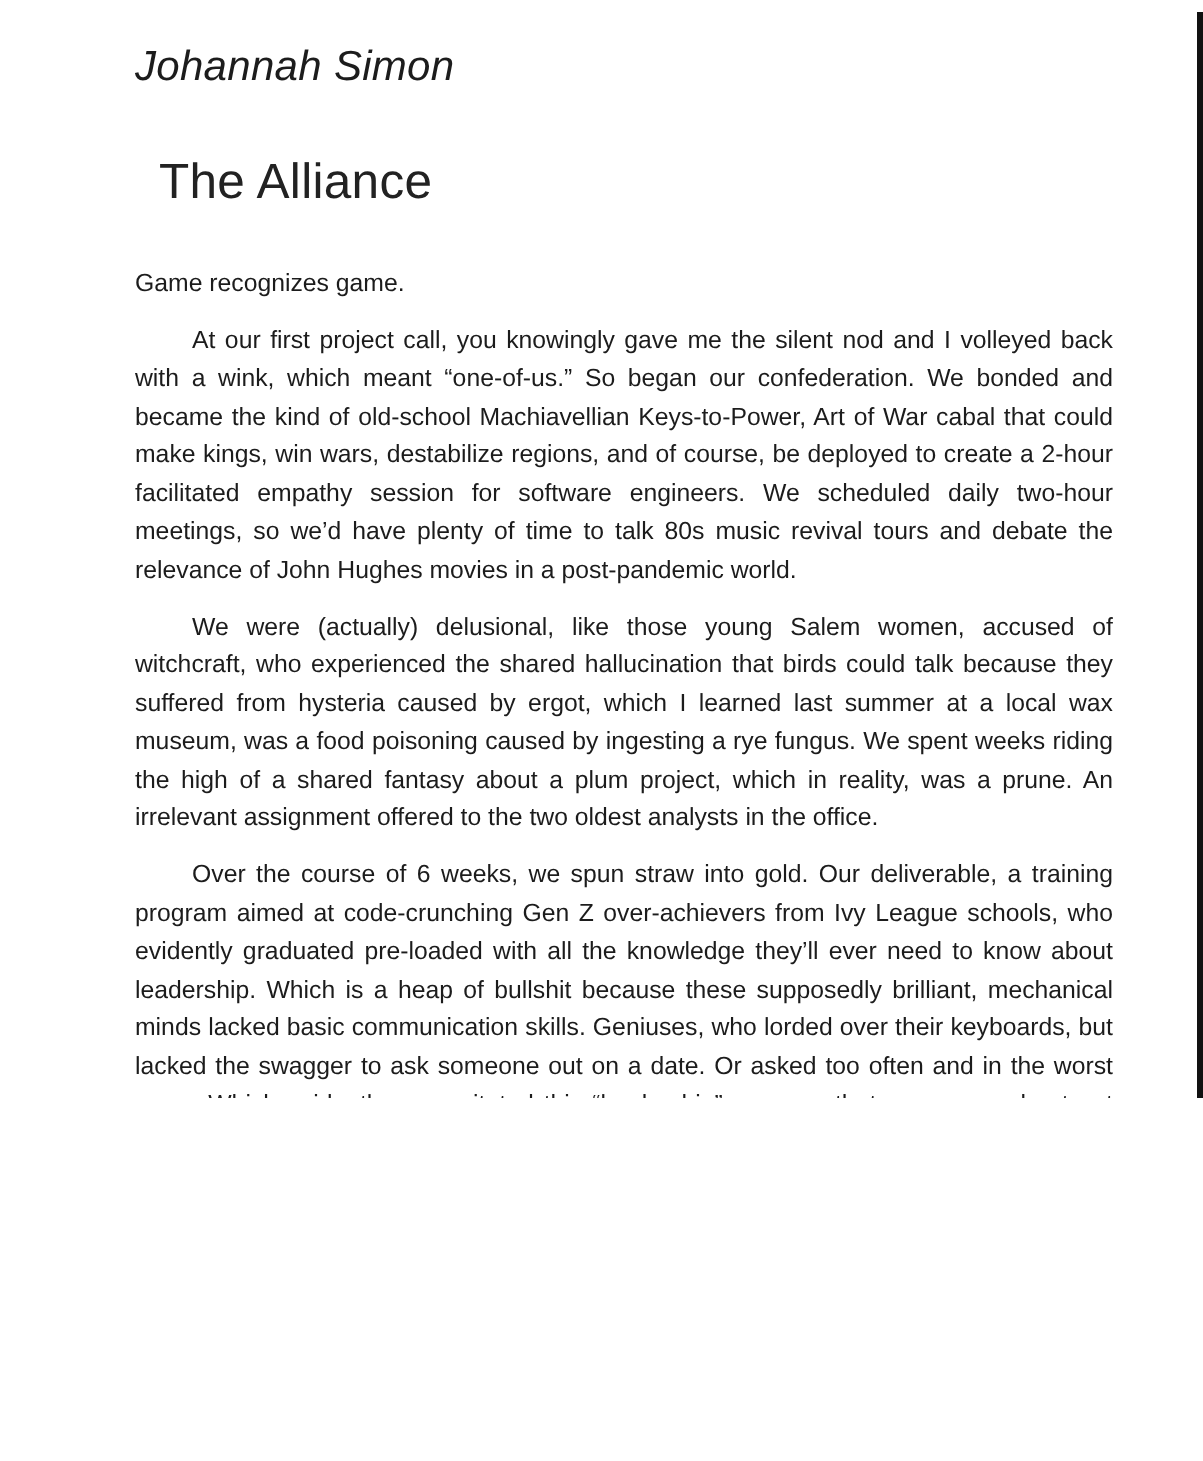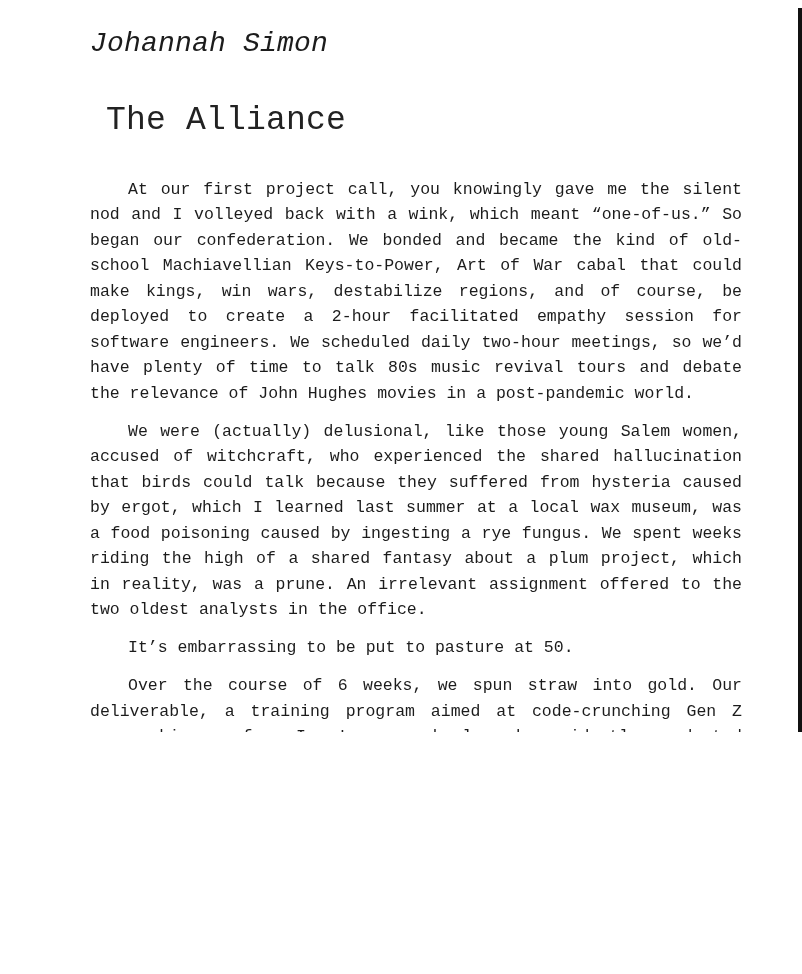--- a/index.html
+++ b/index.html
@@ -9,21 +9,21 @@
     height: 974px;
     overflow: hidden;
     background: #ffffff;
   }
   .page {
     position: relative;
     width: 802px;
     height: 732px;
     background: #ffffff;
     overflow: hidden;
-    font-family: Liberation Mono, monospace;
+    font-family: Liberation Sans, sans-serif;
     color: #1c1c1c;
   }
   .content {
     position: absolute;
     left: 90px;
     top: 26px;
     width: 652px;
   }
   .byline {
     font-style: italic;
@@ -64,20 +64,20 @@
   }
 </style>
 </head>
 <body>
 
 <div class="page">
   <div class="content">
     <div class="byline">Johannah Simon</div>
     <h1 class="title">The Alliance</h1>
     <div class="body-text">
+      <p class="para no-indent">Game recognizes game.</p>
       <p class="para">At our first project call, you knowingly gave me the silent nod and I volleyed back with a wink, which meant “one-of-us.” So began our confederation. We bonded and became the kind of old-school Machiavellian Keys-to-Power, Art of War cabal that could make kings, win wars, destabilize regions, and of course, be deployed to create a 2-hour facilitated empathy session for software engineers. We scheduled daily two-hour meetings, so we’d have plenty of time to talk 80s music revival tours and debate the relevance of John Hughes movies in a post-pandemic world.</p>
       <p class="para">We were (actually) delusional, like those young Salem women, accused of witchcraft, who experienced the shared hallucination that birds could talk because they suffered from hysteria caused by ergot, which I learned last summer at a local wax museum, was a food poisoning caused by ingesting a rye fungus. We spent weeks riding the high of a shared fantasy about a plum project, which in reality, was a prune. An irrelevant assignment offered to the two oldest analysts in the office.</p>
-      <p class="para">It’s embarrassing to be put to pasture at 50.</p>
       <p class="para">Over the course of 6 weeks, we spun straw into gold. Our deliverable, a training program aimed at code-crunching Gen Z over-achievers from Ivy League schools, who evidently graduated pre-loaded with all the knowledge they’ll ever need to know about leadership. Which is a heap of bullshit because these supposedly brilliant, mechanical minds lacked basic communication skills. Geniuses, who lorded over their keyboards, but lacked the swagger to ask someone out on a date. Or asked too often and in the worst ways. Which evidently necessitated this “leadership” program that was more about not touching the asses of your co-workers, and less about demonstrating empathy.</p>
     </div>
   </div>
   <div class="page-edge"></div>
 </div>
 
 </body></html>

